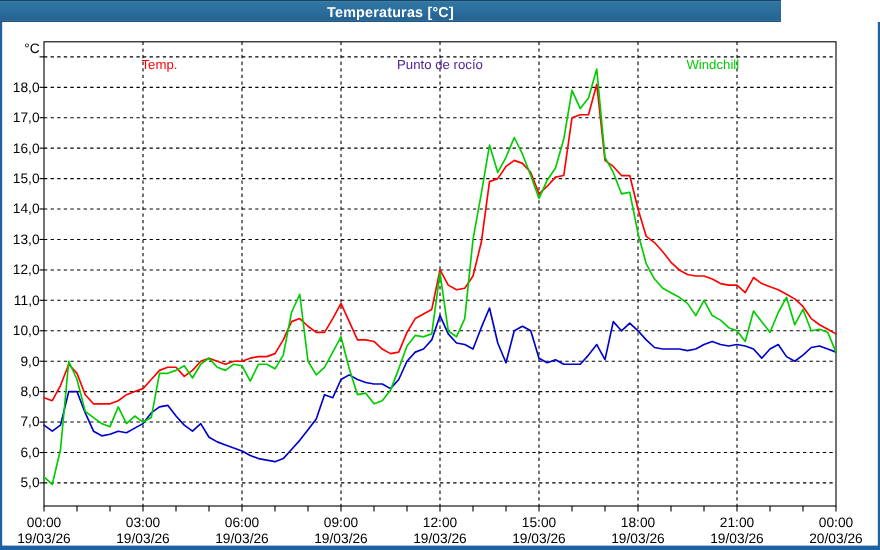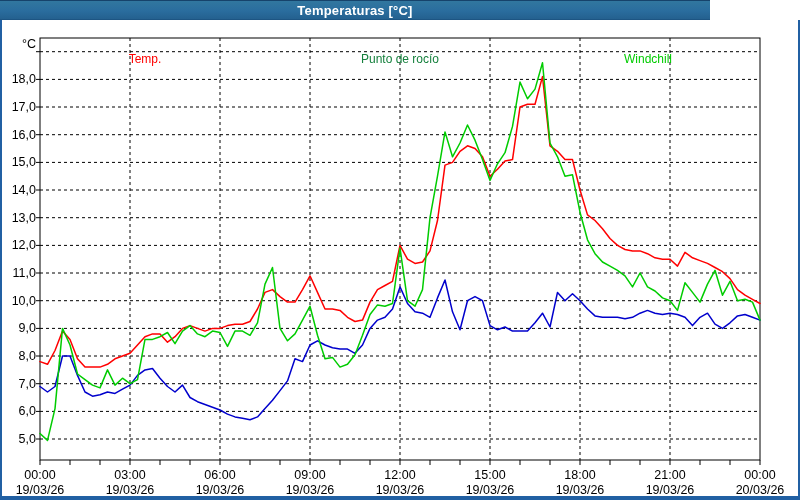--- a/index.html
+++ b/index.html
@@ -25,21 +25,21 @@
 <body>
 
 <div id="window">
 
   <div class="titlebar">
     <span>Temperaturas [°C]</span>
   </div>
 
   <div class="legend">
     <span class="legend-item" id="leg-temp" style="color: rgb(255, 0, 0);">Temp.</span>
-    <span class="legend-item" id="leg-dew" style="color: #15803d; text-align: right;">Punto de rocío</span>
+    <span class="legend-item" id="leg-dew" style="color: #4c1d95; text-align: right;">Punto de rocío</span>
     <span class="legend-item" id="leg-wind" style="color: rgb(0, 204, 0);">Windchill</span>
   </div>
 
   <svg id="chart" width="800" height="500" viewBox="0 0 800 500">
     <g id="g-grid-h">
         <line x1="40" x2="760" y1="439" y2="439" stroke="#000" stroke-width="1" stroke-dasharray="3,3"></line>
         <line x1="40" x2="760" y1="411.4" y2="411.4" stroke="#000" stroke-width="1" stroke-dasharray="3,3"></line>
         <line x1="40" x2="760" y1="383.7" y2="383.7" stroke="#000" stroke-width="1" stroke-dasharray="3,3"></line>
         <line x1="40" x2="760" y1="356" y2="356" stroke="#000" stroke-width="1" stroke-dasharray="3,3"></line>
         <line x1="40" x2="760" y1="328.4" y2="328.4" stroke="#000" stroke-width="1" stroke-dasharray="3,3"></line>

